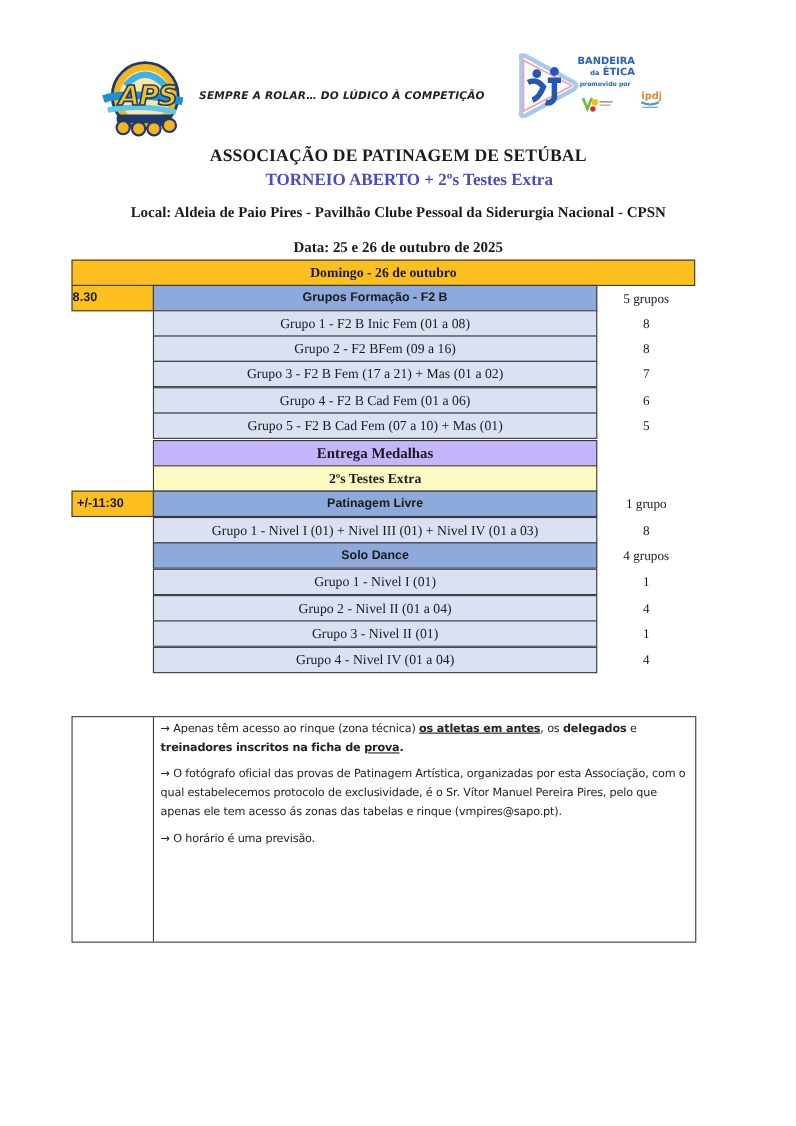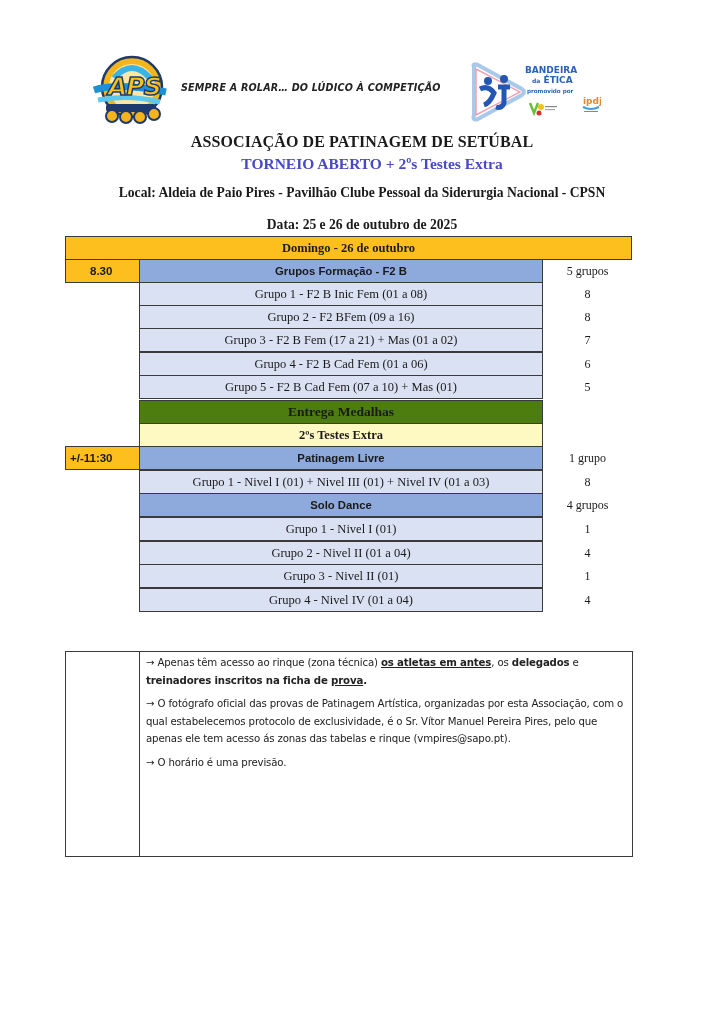--- a/index.html
+++ b/index.html
@@ -2,40 +2,40 @@
 <html><head>
 <meta charset="utf-8">
 <style>
   * { box-sizing: border-box; margin: 0; padding: 0; }
   html, body { width: 724px; height: 1024px; background: #ffffff; overflow: hidden; }
   body { position: relative; font-family: "Liberation Serif", serif; color: #1a1a1a; }
 
   
   .aps-logo { position: absolute; left: 88px; top: 54px; width: 84px; height: 72px; }
   .slogan { position: absolute; left: 181px; top: 82px; font-family: "DejaVu Sans", sans-serif; font-weight: bold; font-style: italic; font-size: 9.6px; letter-spacing: 0.2px; color: #222; white-space: nowrap; }
-  .etica-logo { position: absolute; left: 468px; top: 59px; width: 148px; height: 66px; }
+  .etica-logo { position: absolute; left: 468px; top: 45px; width: 148px; height: 66px; text-align: right; }
   .etica-title { position: absolute; left: 525px; top: 63px; font-family: "DejaVu Sans", sans-serif; font-weight: bold; font-size: 9px; line-height: 10px; color: #2a62b8; }
   .etica-title .l2 { margin-left: 7px; }
   .etica-title .small { color: #2a62b8; font-size: 6px; }
   .etica-promo { position: absolute; left: 527px; top: 86px; font-family: "DejaVu Sans", sans-serif; font-weight: bold; font-size: 5.6px; color: #2a62b8; }
 
   
   .t1 { position: absolute; left: 0; width: 724px; top: 133px; text-align: center; font-weight: bold; font-size: 16px; letter-spacing: 0.1px; color: #1a1a1a; }
   .t2 { position: absolute; left: 10px; width: 724px; top: 155px; text-align: center; font-weight: bold; font-size: 15.5px; color: #4848c8; }
   .t3 { position: absolute; left: 0; width: 724px; top: 185px; text-align: center; font-weight: bold; font-size: 13.6px; color: #1a1a1a; }
   .t4 { position: absolute; left: 0; width: 724px; top: 217px; text-align: center; font-weight: bold; font-size: 13.6px; color: #1a1a1a; }
 
   
   .cell { position: absolute; display: flex; align-items: center; justify-content: center; border: 1px solid #3a3a3a; white-space: nowrap; }
   .c-day { left: 65px; top: 236px; width: 567px; height: 24px; background: #fcbf1e; font-weight: bold; font-size: 12.5px; }
-  .time { left: 65px; width: 75px; height: 24px; background: #fcbf1e; font-family: "Liberation Sans", sans-serif; font-weight: bold; font-size: 11.5px; justify-content: flex-start; padding-left: 24px; }
+  .time { left: 65px; width: 75px; height: 24px; background: #fcbf1e; font-family: "Liberation Sans", sans-serif; font-weight: bold; font-size: 11.5px; justify-content: flex-start; }
   .time.wide { padding-left: 4px; }
   .hdr { left: 139px; width: 404px; height: 24px; background: #8ea9db; font-family: "Liberation Sans", sans-serif; font-weight: bold; font-size: 11.3px; }
   .grp { left: 139px; width: 404px; height: 24px; background: #d9e1f2; font-size: 12.5px; }
-  .green { left: 139px; width: 404px; height: 24px; background: #4d7c0f; font-weight: bold; font-size: 13.5px; }
+  .green { left: 139px; width: 404px; height: 24px; background: #c4b5fd; font-weight: bold; font-size: 13.5px; }
   .orange { left: 139px; width: 404px; height: 24px; background: #fef9c3; font-weight: bold; font-size: 12.5px; }
   .count { position: absolute; left: 545px; width: 85px; height: 24px; display: flex; align-items: center; justify-content: center; font-size: 12px; color: #1a1a1a; }
 
   
   .notes { position: absolute; left: 65px; top: 651px; width: 568px; height: 206px; border: 1.3px solid #3a3a3a; }
   .notes-left { position: absolute; left: 0; top: 0; width: 74px; height: 100%; border-right: 1.3px solid #3a3a3a; }
   .notes-body { position: absolute; left: 80px; top: 2px; width: 482px; font-family: "DejaVu Sans", sans-serif; font-size: 10.2px; line-height: 17.5px; color: #222; letter-spacing: -0.15px; }
   .notes-body p { margin-bottom: 6px; }
   .b { font-weight: bold; }
   .u { text-decoration: underline; }

